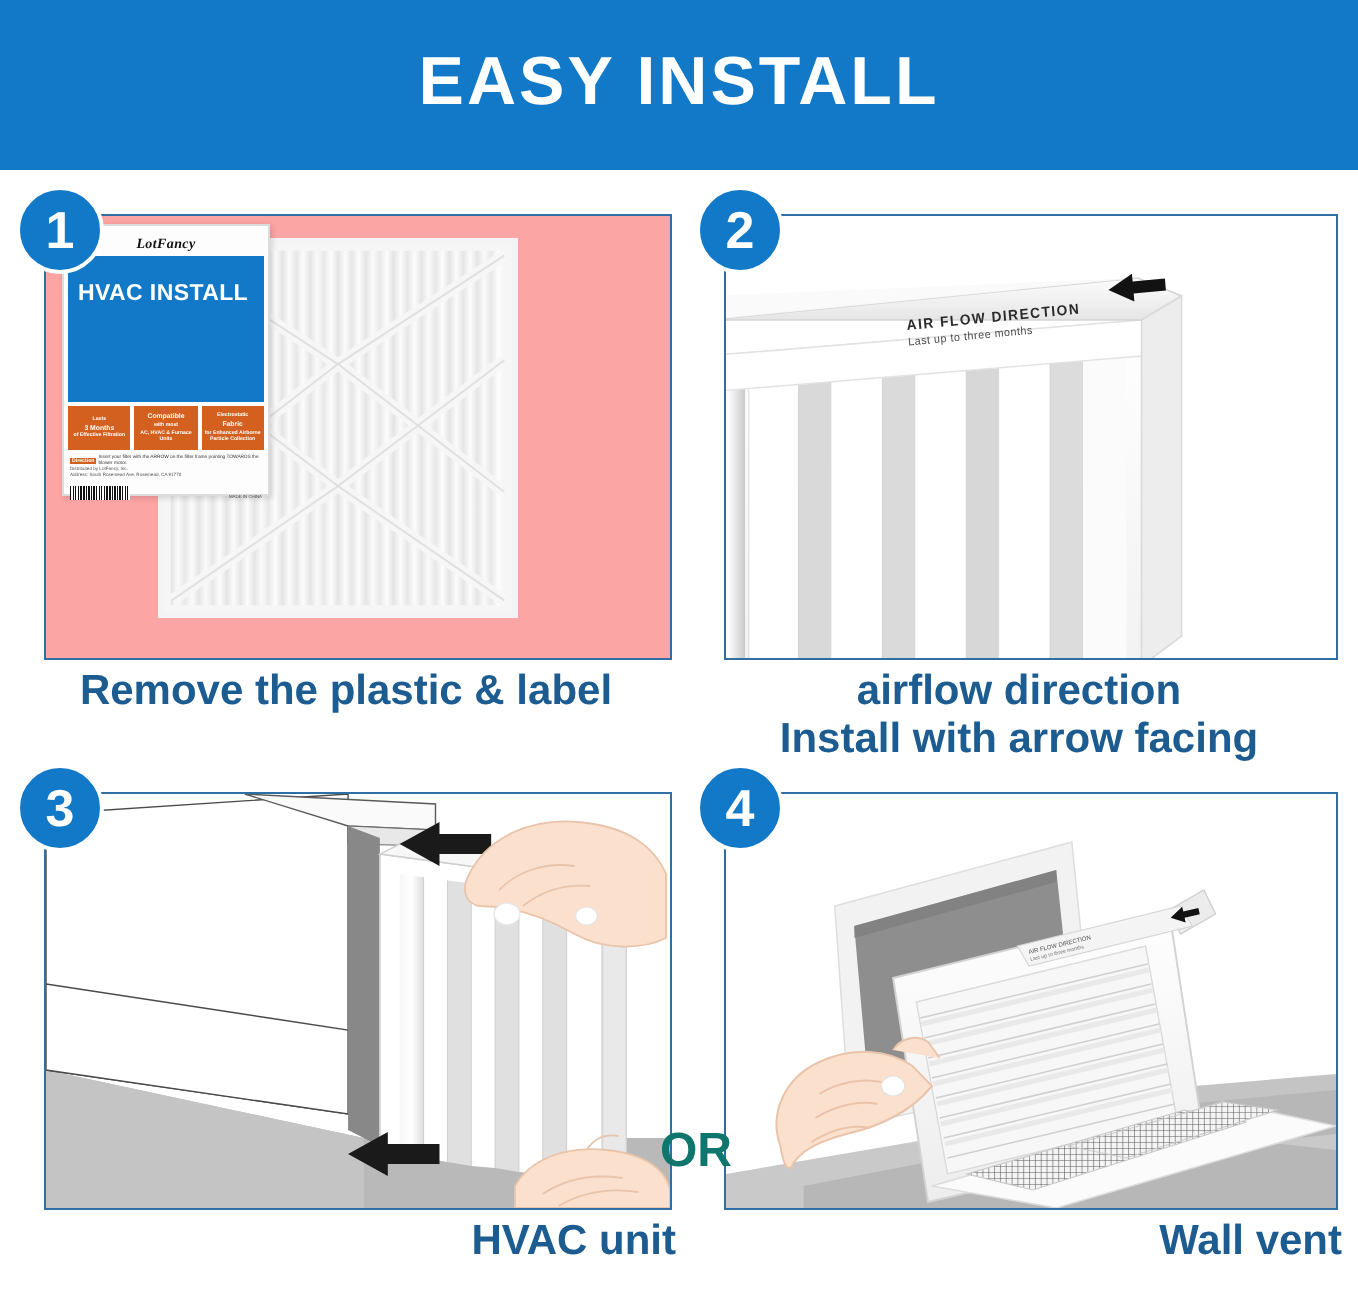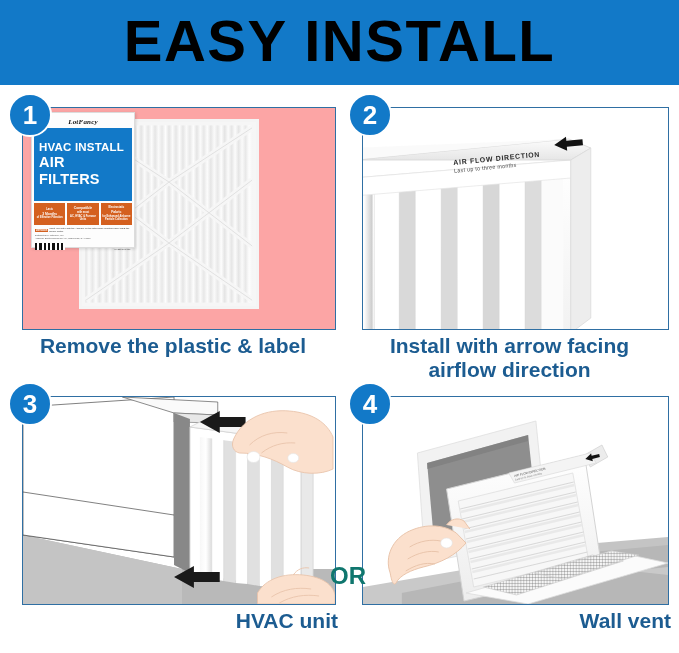--- a/index.html
+++ b/index.html
@@ -11,22 +11,22 @@
   }
   .page { position: relative; width: 679px; height: 653px; background:#fff; }
 
   
   .header-band {
     position: absolute; left: 0; top: 0; width: 679px; height: 85px;
     background: #1279c8;
     display: flex; align-items: center; justify-content: center;
   }
   .header-title {
-    color: #000000;
-    font-size: 58px;
+    color: #ffffff;
+    font-size: 34px;
     font-weight: bold;
     letter-spacing: 1.5px;
     line-height: 1;
     white-space: nowrap;
     padding-bottom: 4px;
   }
 
   
   .grid {
     position: absolute; left: 0; top: 85px; width: 679px; height: 568px;
@@ -184,21 +184,20 @@
                 <path d="M4,184 L90,125"></path>
                 <path d="M176,184 L90,125"></path>
               </g>
             </svg>
           </div>
 
           <div class="s1-label">
             <div class="s1-brand">LotFancy</div>
             <div class="s1-blue">
               <div class="l1">HVAC INSTALL</div>
-              <div class="l2">AIR FILTERS</div>
             </div>
             <div class="s1-orange-row">
               <div class="s1-orange">
                 <span>Lasts</span>
                 <b>3 Months</b>
                 <span>of Effective Filtration</span>
               </div>
               <div class="s1-orange">
                 <b>Compatible</b>
                 <span>with most</span>
@@ -293,22 +292,22 @@
             <g transform="translate(200,30) rotate(-5.2)">
               <path d="M0,7 L13,0 L13,4 L30,4 L30,10 L13,10 L13,14 Z" fill="#121212"></path>
             </g>
           </svg>
         </div>
       </div>
       <div class="step-badge">
         <span>2</span>
       </div>
       <div class="caption">
+        <div>airflow direction</div>
         <div>Install with arrow facing</div>
-        <div>airflow direction</div>
       </div>
     </div>
 
     <div class="cell cell-3">
       <div class="panel">
         <div class="s3-stage">
           <svg viewBox="0 0 314 207" preserveAspectRatio="none" style="position:absolute;inset:0;width:100%;height:100%">
             <defs>
               <linearGradient id="pleat3" x1="0" y1="0" x2="1" y2="0">
                 <stop offset="0%" stop-color="#f7f7f7"></stop>

